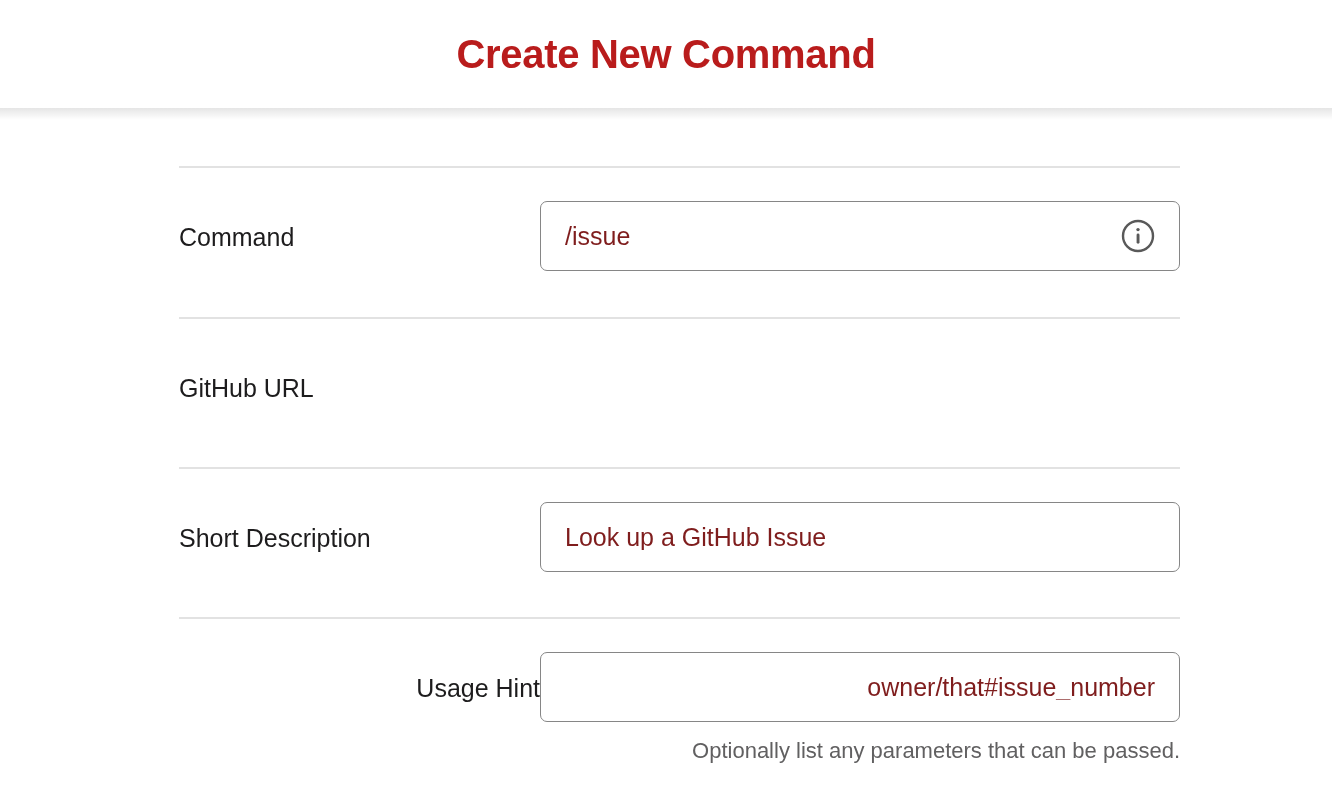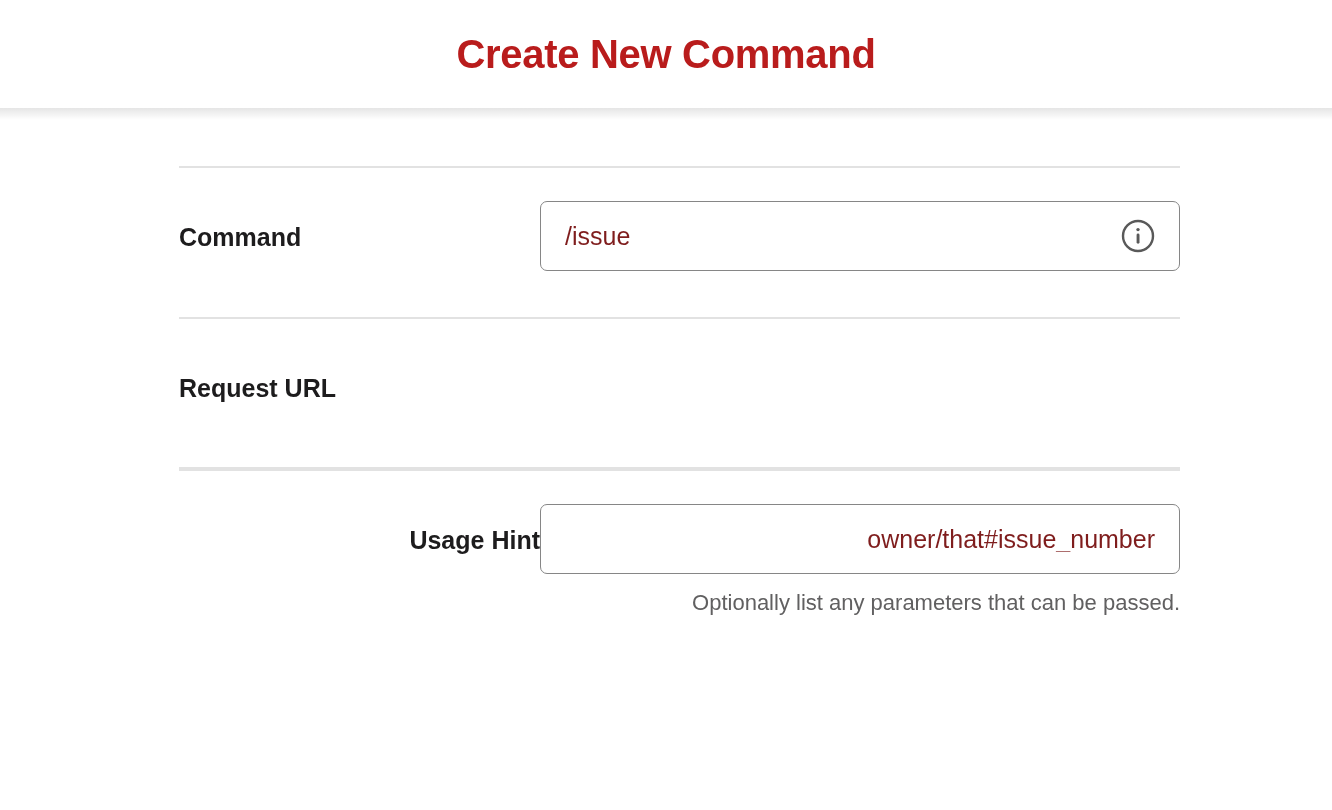--- a/index.html
+++ b/index.html
@@ -67,21 +67,21 @@
   .row-command    { height: 149px; }
   .row-url        { height: 148px; }
   .row-desc       { height: 148px; }
   .row-hint       { height: 160px; text-align: right; }
 
   .field-label {
     width: 361px;        
     flex: 0 0 361px;
     box-sizing: border-box;
     font-size: 25px;
-    font-weight: bold;
+    font-weight: normal;
     color: #1d1c1d;
     line-height: 1;
     padding-top: 57px;
   }
   .row-desc .field-label { padding-top: 57px; }
 
   .field-control {
     flex: 1 1 auto;
     padding-top: 33px;
     box-sizing: border-box;
@@ -148,25 +148,33 @@
             <circle cx="17" cy="10.6" r="1.7" fill="#595959"></circle>
             <rect x="15.6" y="14.6" width="2.9" height="10.2" rx="1.45" fill="#595959"></rect>
           </svg>
         </div>
       </div>
     </div>
 
     <div class="divider"></div>
 
     <div class="form-row row-url">
-      <div class="field-label">Request URL</div>
+      <div class="field-label">GitHub URL</div>
     </div>
 
     <div class="divider"></div>
 
+    <div class="form-row row-desc">
+      <div class="field-label">Short Description</div>
+      <div class="field-control">
+        <div class="input-box">
+          <span class="input-value" title="Short description">Look up a GitHub Issue</span>
+        </div>
+      </div>
+    </div>
 
     <div class="divider"></div>
 
     <div class="form-row row-hint">
       <div class="field-label">Usage Hint</div>
       <div class="field-control">
         <div class="input-box">
           <span class="input-value" title="Usage hint">owner/that#issue_number</span>
         </div>
         <div class="help-text">Optionally list any parameters that can be passed.</div>

